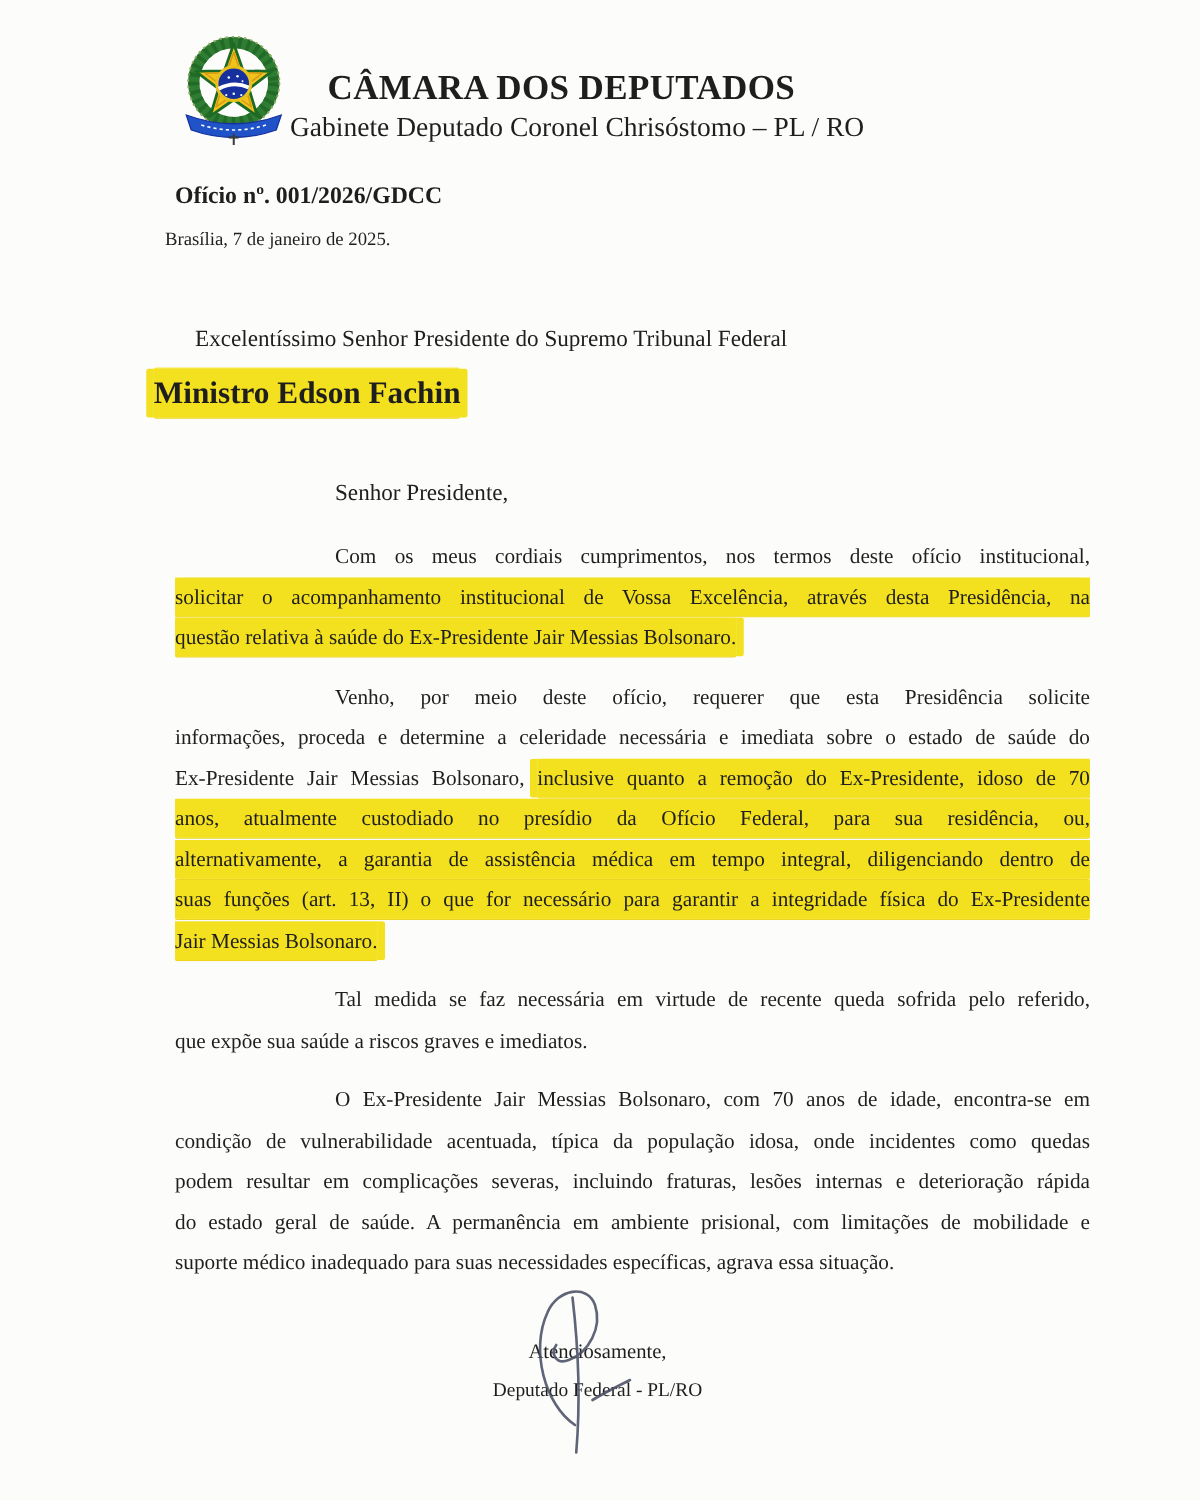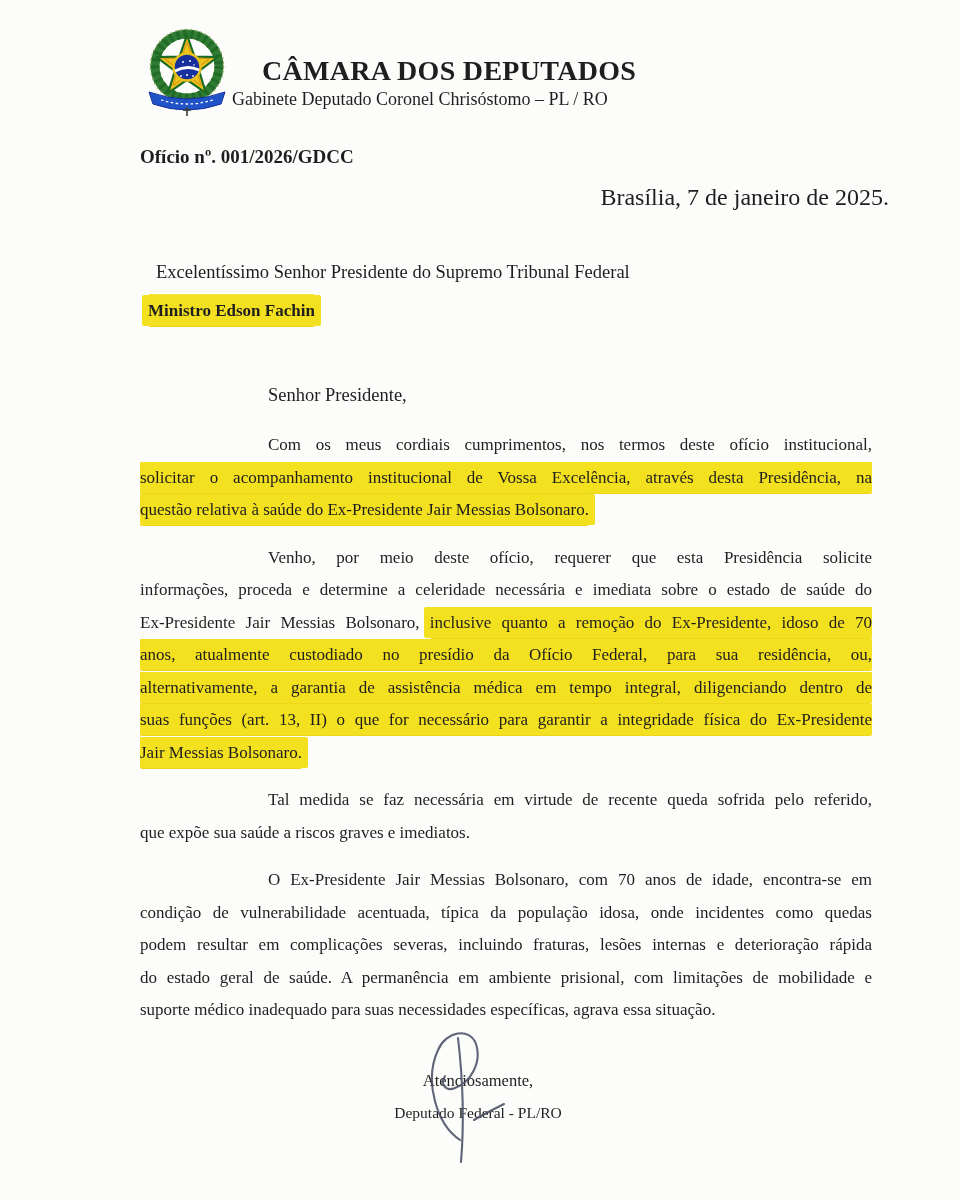--- a/index.html
+++ b/index.html
@@ -2,27 +2,27 @@
 <html><head>
 <meta charset="utf-8">
 <style>
   html,body{margin:0;padding:0;}
   body{background:#fbfbf9;font-family:"Liberation Serif","DejaVu Serif",serif;}
   .page{position:relative;width:960px;height:1200px;background:#fcfcfa;color:#1e1e1e;overflow:hidden;}
 
   
   .logo{position:absolute;left:137px;top:22px;width:100px;height:95px;}
   .org{position:absolute;left:262px;top:55px;font-size:28px;font-weight:bold;letter-spacing:.3px;}
-  .office{position:absolute;left:232px;top:89px;font-size:18px;}
+  .office{position:absolute;left:232px;top:89px;font-size:22px;}
 
   .ref{position:absolute;left:140px;top:146px;font-size:19px;font-weight:bold;}
-  .date{position:absolute;left:156px;top:184px;width:733px;text-align:right;font-size:24px;}
+  .date{position:absolute;left:132px;top:184px;width:733px;font-size:15px;}
 
   .rcpt1{position:absolute;left:156px;top:262px;font-size:18.5px;}
-  .rcpt2{position:absolute;left:148px;top:301px;font-size:17px;font-weight:bold;text-align:center;}
+  .rcpt2{position:absolute;left:123px;top:301px;font-size:25px;font-weight:bold;text-align:center;}
   .salut{position:absolute;left:268px;top:385px;font-size:18.5px;}
 
   
   .body{position:absolute;left:140px;top:429px;width:732px;font-size:17px;}
   .para{margin:0 0 15px 0;}
   .line{line-height:32.5px;height:32.5px;text-align:justify;text-align-last:left;overflow:hidden;white-space:normal;}
   .line.just{text-align-last:justify;}
   .line.ind{text-indent:128px;}
 
   

